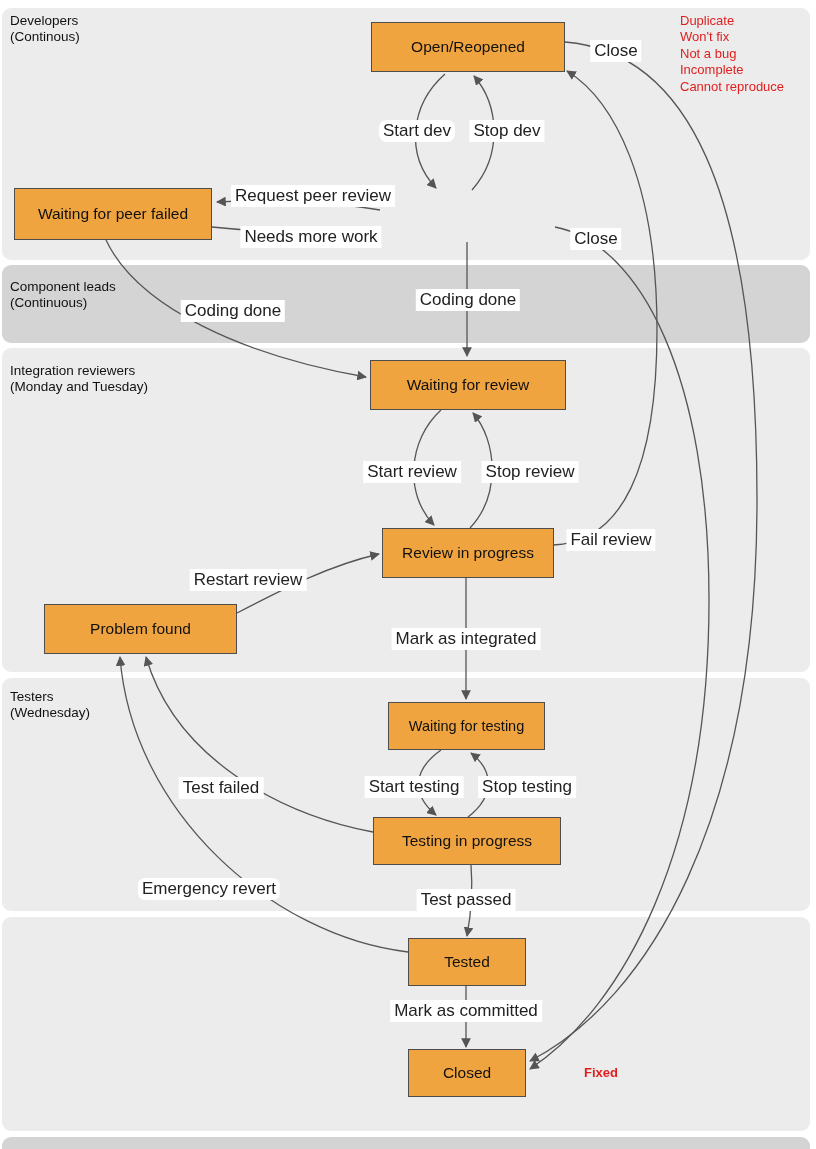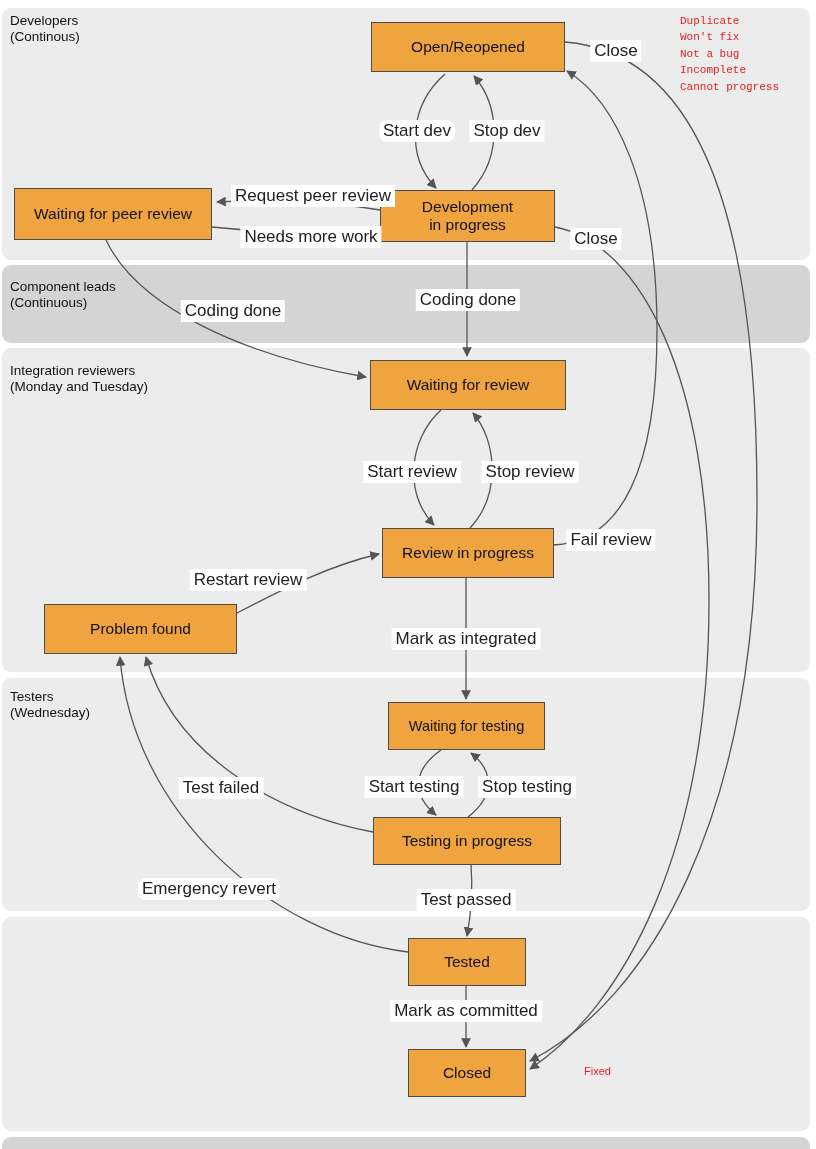--- a/index.html
+++ b/index.html
@@ -18,23 +18,23 @@
   path.edge{stroke:var(--arrow);fill:none;stroke-width:1.3px;}
   .arrowhead{fill:var(--arrow);}
 
   .node{position:absolute;z-index:3;background:var(--node_fill);border:1.6px solid var(--node_border);
         display:flex;align-items:center;justify-content:center;text-align:center;
         font-size:15.5px;color:#111;white-space:pre-line;box-sizing:border-box;}
 
   .elabel{position:absolute;z-index:4;transform:translate(-50%,-50%);background:#fff;
           padding:1px 4px;font-size:17px;color:var(--label_text);white-space:nowrap;}
 
-  .red-notes{position:absolute;left:680px;top:13px;z-index:4;font-size:11px;line-height:16.4px;color:var(--red);font-family:Liberation Mono, monospace;}
+  .red-notes{position:absolute;left:680px;top:13px;z-index:4;font-size:13px;line-height:16.4px;color:var(--red);}
   .red-notes span{display:block;}
-  .red-single{position:absolute;z-index:4;font-size:11px;color:var(--red);}
+  .red-single{position:absolute;z-index:4;font-size:13px;color:var(--red);font-weight:bold;}
 </style>
 </head>
 <body>
 
 <div id="stage">
 
   <div class="lane" style="top:8px;height:252px;"></div>
   <div class="lane dark" style="top:265px;height:78px;"></div>
   <div class="lane" style="top:348px;height:324px;"></div>
   <div class="lane" style="top:678px;height:233px;"></div>
@@ -71,23 +71,21 @@
     <path class="edge" d="M237,613 C287,587 331,565 379,554" marker-end="url(#ah)"></path>
     <path class="edge" d="M471,865 C473,890 471,914 467,936" marker-end="url(#ah)"></path>
     <path class="edge" d="M466,986 L466,1047" marker-end="url(#ah)"></path>
     <path class="edge" d="M408,952 C272,936 132,812 120,657" marker-end="url(#ah)"></path>
     <path class="edge" d="M565,42 C685,52 757,185 757,500 C757,820 648,1000 530,1061" marker-end="url(#ah)"></path>
     <path class="edge" d="M555,227 C642,244 709,380 709,600 C709,850 624,1006 530,1069" marker-end="url(#ah)"></path>
     <path class="edge" d="M553,545 C622,542 657,468 657,330 C657,182 614,100 567,71" marker-end="url(#ah)"></path>
   </svg>
 
   <div class="node" style="left:371px;top:22px;width:194px;height:50px;">Open/Reopened</div>
-  <div class="node" style="left:14px;top:188px;width:198px;height:52px;">Waiting for peer review</div>
-  <div class="node" style="left:380px;top:190px;width:175px;height:52px;">Development
-in progress</div>
+  <div class="node" style="left:14px;top:188px;width:198px;height:52px;">Waiting for peer failed</div>
   <div class="node" style="left:370px;top:360px;width:196px;height:50px;">Waiting for review</div>
   <div class="node" style="left:382px;top:528px;width:172px;height:50px;">Review in progress</div>
   <div class="node" style="left:44px;top:604px;width:193px;height:50px;">Problem found</div>
   <div class="node" style="left:388px;top:702px;width:157px;height:48px;font-size:14.5px;">Waiting for testing</div>
   <div class="node" style="left:373px;top:817px;width:188px;height:48px;">Testing in progress</div>
   <div class="node" style="left:408px;top:938px;width:118px;height:48px;">Tested</div>
   <div class="node" style="left:408px;top:1049px;width:118px;height:48px;">Closed</div>
 
   <div class="elabel" style="left:417px;top:131px;border-radius:8px;">Start dev</div>
   <div class="elabel" style="left:507px;top:131px;">Stop dev</div>
@@ -107,17 +105,17 @@
   <div class="elabel" style="left:209px;top:889px;border-radius:7px;">Emergency revert</div>
   <div class="elabel" style="left:616px;top:51px;">Close</div>
   <div class="elabel" style="left:596px;top:239px;">Close</div>
   <div class="elabel" style="left:611px;top:540px;">Fail review</div>
 
   <div class="red-notes">
     <span>Duplicate</span>
     <span>Won't fix</span>
     <span>Not a bug</span>
     <span>Incomplete</span>
-    <span>Cannot progress</span>
+    <span>Cannot reproduce</span>
   </div>
   <div class="red-single" style="left:584px;top:1065px;">Fixed</div>
 
 </div>
 
 </body></html>

